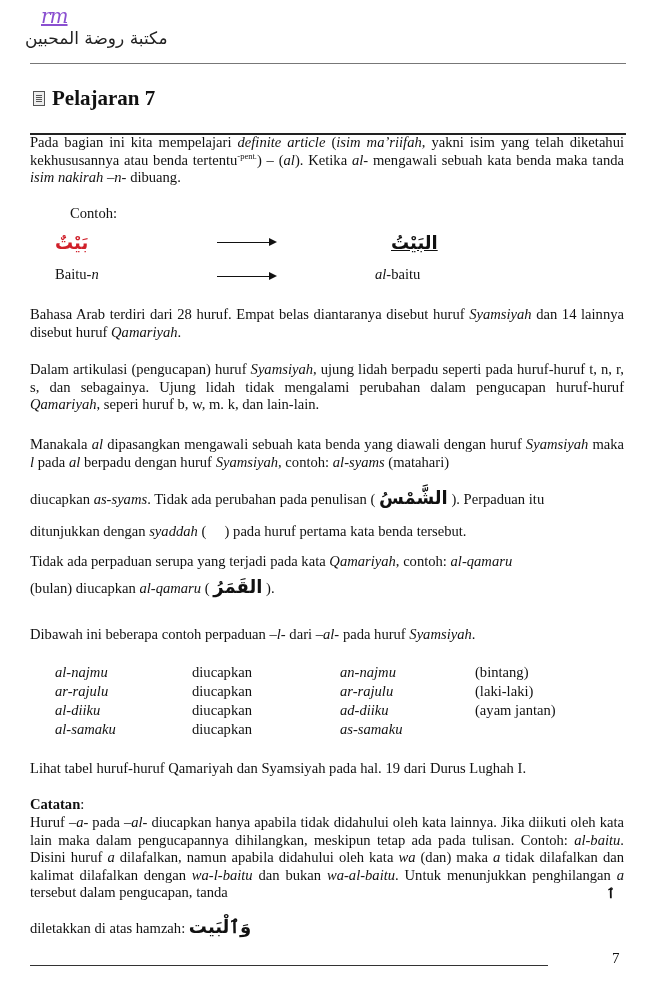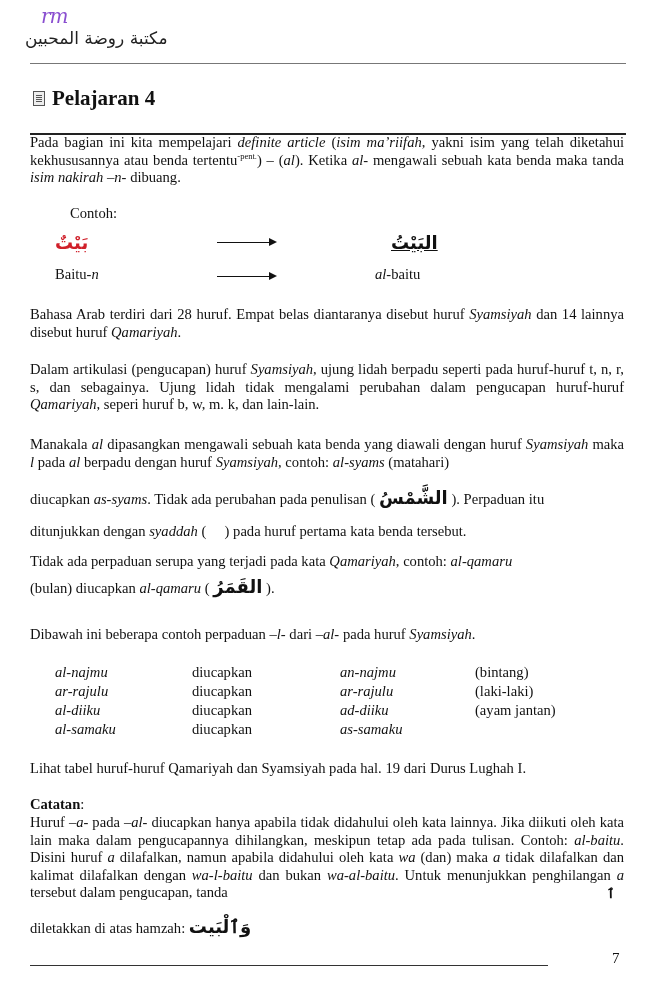--- a/index.html
+++ b/index.html
@@ -3,21 +3,21 @@
 <meta charset="utf-8">
 <style>
   html, body { margin: 0; padding: 0; background: #ffffff; }
   body {
     width: 654px; height: 1000px; position: relative; overflow: hidden;
     font-family: "Liberation Serif", "DejaVu Serif", serif;
     color: #111111;
   }
   .header { position: absolute; left: 25px; top: 4px; width: 600px; height: 56px; }
   .logo { position: absolute; left: 0; top: 0; width: 56px; height: 56px; }
-  .logo .rm { position: absolute; left: 16px; top: 0px; font-family: "DejaVu Serif", serif; font-style: italic; color: #8a4fd0; font-size: 20px; letter-spacing: -1px; }
+  .logo .rm { position: absolute; left: 16px; top: 0px; font-family: "DejaVu Serif", serif; font-style: italic; color: #8a4fd0; font-size: 20px; letter-spacing: -1px; text-decoration: underline; }
   .logo .ar { position: absolute; left: 0px; top: 24px; font-size: 17px; color: #222; direction: rtl; white-space: nowrap; font-family: "DejaVu Sans", sans-serif; }
   .header-title { position: absolute; left: 95px; top: 28px; font-style: italic; font-size: 15.5px; color: #222; }
   .header-rule { position: absolute; left: 5px; top: 59px; width: 596px; height: 1px; background: #777; }
 
   .lesson { position: absolute; left: 33px; top: 86px; display: flex; align-items: center; }
   .doc-icon { width: 12px; height: 15px; border: 1px solid #555; background: #eee; position: relative; margin-right: 7px; box-sizing: border-box; }
   .doc-icon::after { content: ""; position: absolute; left: 2px; right: 2px; top: 3px; height: 7px;
     background: repeating-linear-gradient(#555 0 1px, transparent 1px 2px); }
   .lesson-title { font-weight: bold; font-size: 21px; }
   .lesson-rule { position: absolute; left: 30px; top: 133px; width: 596px; height: 1.5px; background: #222; }
@@ -52,21 +52,21 @@
 <div class="header">
   <div class="logo">
     <span class="rm">rm</span>
     <span class="ar">مكتبة روضة المحبين</span>
   </div>
   <div class="header-rule"></div>
 </div>
 
 <div class="lesson">
   <span class="doc-icon"></span>
-  <span class="lesson-title">Pelajaran 4</span>
+  <span class="lesson-title">Pelajaran 7</span>
 </div>
 <div class="lesson-rule"></div>
 
 <div class="p" style="top:134px;">
   <span>Pada bagian ini kita mempelajari </span><i>definite article</i><span> (</span><i>isim ma’riifah</i><span>, yakni isim yang telah diketahui kekhususannya atau benda tertentu</span><sup>-pent.</sup><span>) – (</span><i>al</i><span>). Ketika </span><i>al-</i><span> mengawali sebuah kata benda maka tanda </span><i>isim nakirah –n-</i><span> dibuang.</span>
 </div>
 <div class="p" style="top:205px;margin-left:40px;">Contoh:</div>
 
 <div class="ex-row" style="top:232px;">
   <span class="left arabic red">بَيْتٌ</span>

